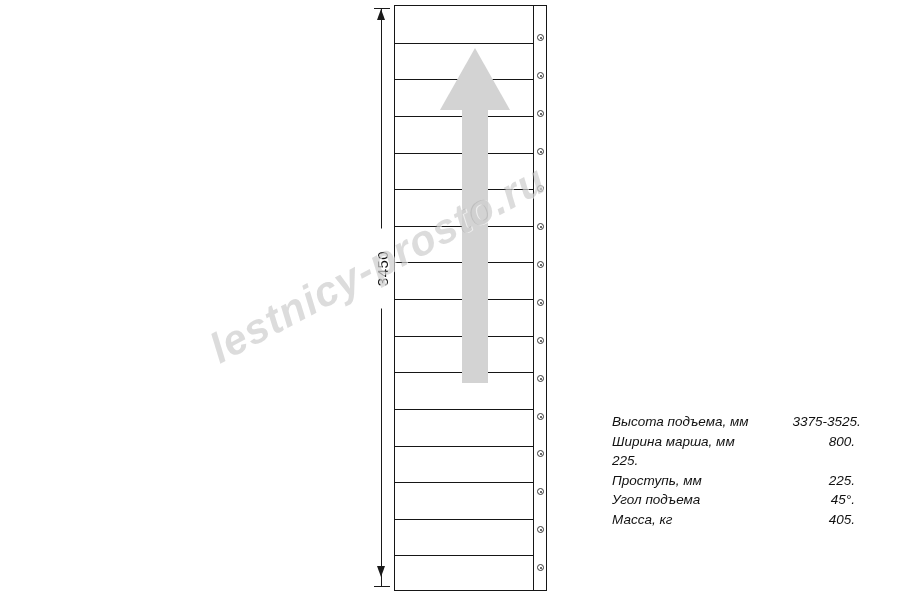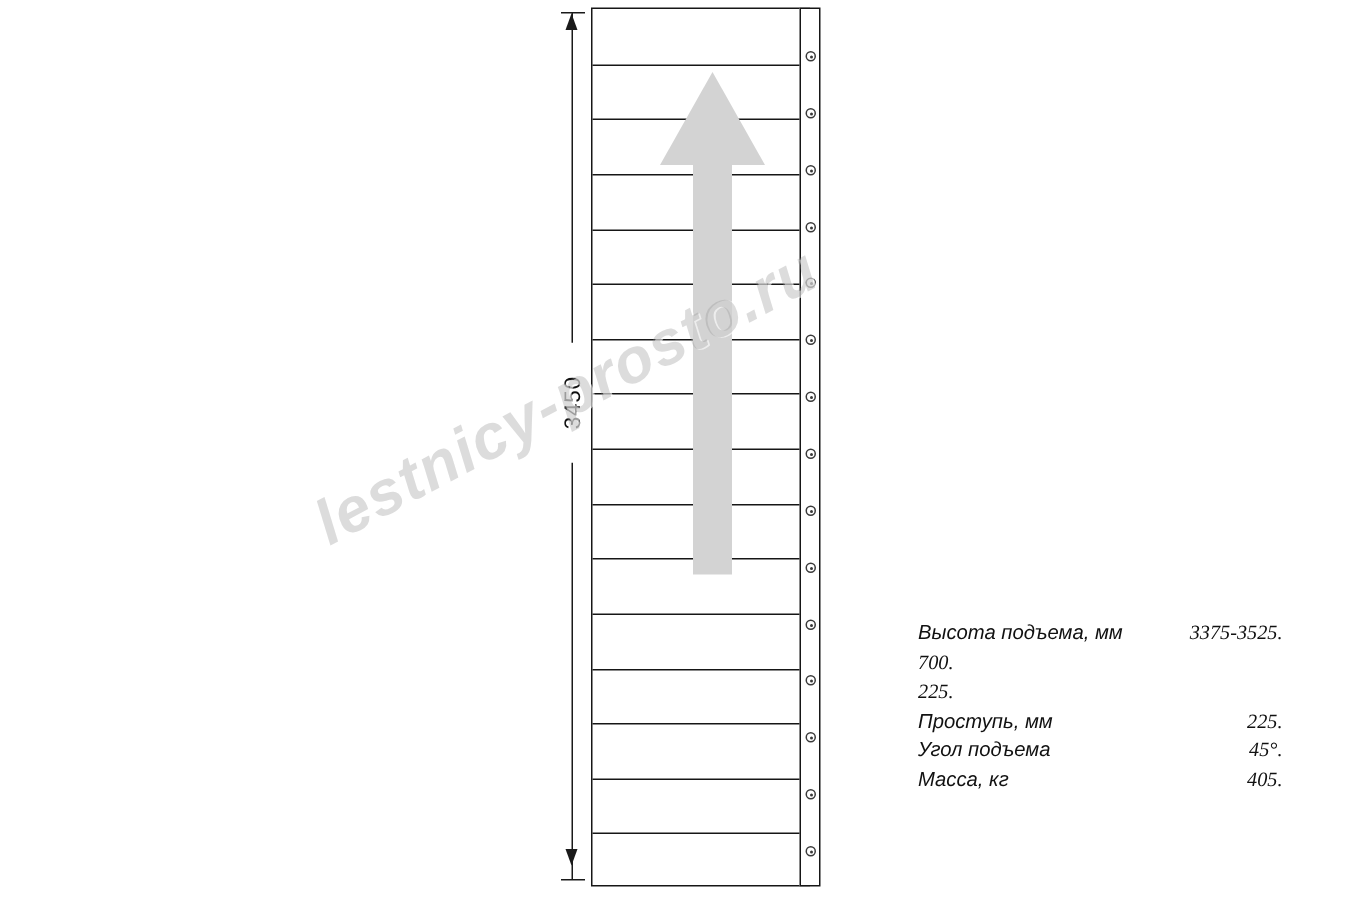--- a/index.html
+++ b/index.html
@@ -161,21 +161,21 @@
   }
   .spec-row {
     display: flex;
     justify-content: space-between;
     align-items: baseline;
     line-height: 19.5px;
     white-space: nowrap;
     gap: 44px;
   }
   .spec-label { text-align: left; }
-  .spec-value { text-align: center; font-family: Liberation Serif, serif; }
+  .spec-value { text-align: center; }
 
   
   .watermark {
     position: absolute;
     left: 185px;
     top: 215px;
     width: 480px;
     transform: rotate(-28deg);
     font-size: 42px;
     font-weight: bold;
@@ -244,21 +244,22 @@
   </div>
 
   <div class="watermark">lestnicy-prosto.ru</div>
 
   <div class="specs" id="specs-root">
       <div class="spec-row">
         <span class="spec-label">Высота подъема, мм</span>
         <span class="spec-value">3375-3525.</span>
       </div>
       <div class="spec-row">
-        <span class="spec-value">700.</span>
+        <span class="spec-label">Ширина марша, мм</span>
+        <span class="spec-value">800.</span>
       </div>
       <div class="spec-row">
         <span class="spec-value">225.</span>
       </div>
       <div class="spec-row">
         <span class="spec-label">Проступь, мм</span>
         <span class="spec-value">225.</span>
       </div>
       <div class="spec-row">
         <span class="spec-label">Угол подъема</span>

